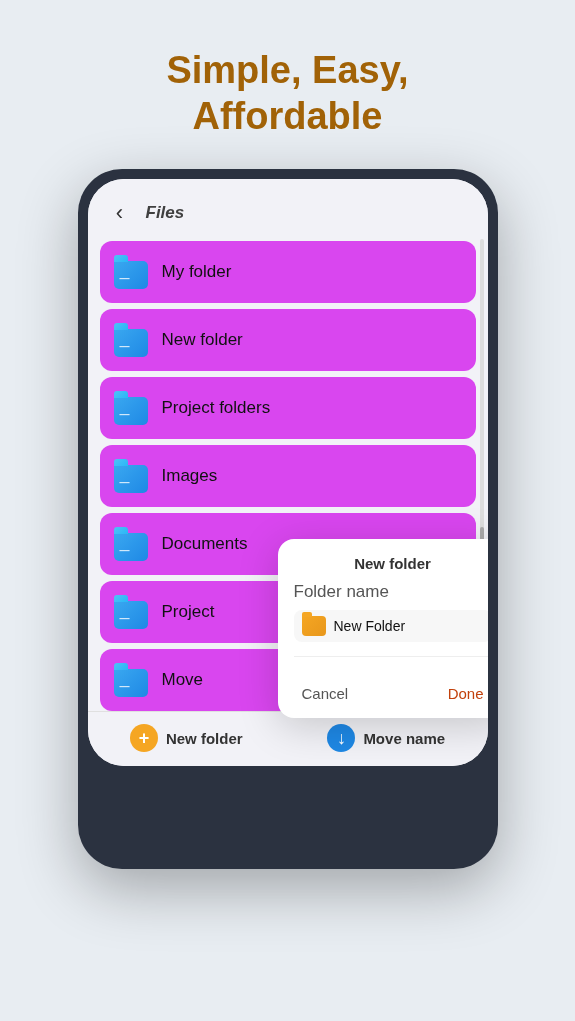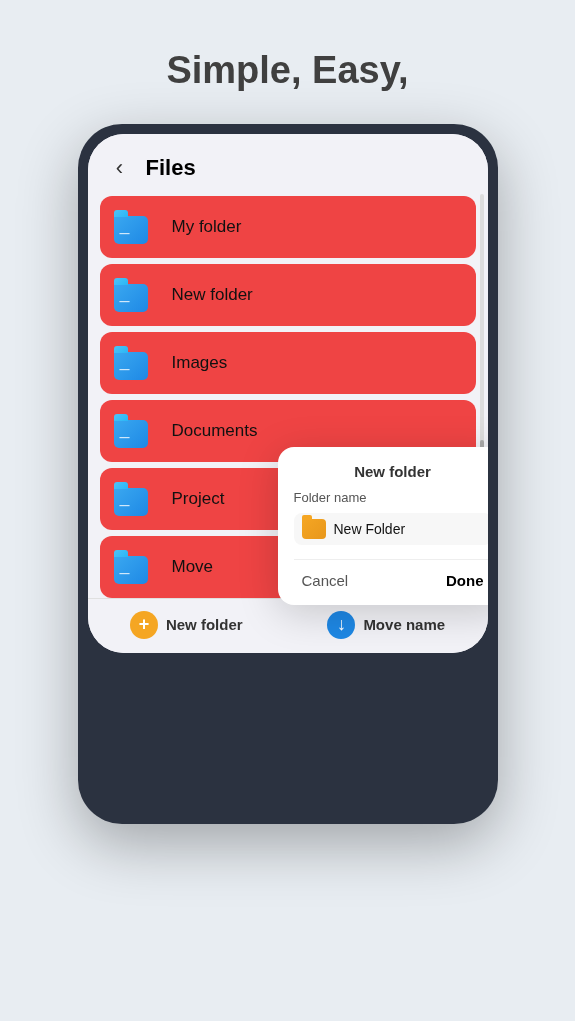--- a/index.html
+++ b/index.html
@@ -13,21 +13,21 @@
     }
 
     
     .header-section {
       text-align: center;
       padding: 48px 40px 30px;
     }
     .header-title {
       font-size: 38px;
       font-weight: 900;
-      color: #404040;
+      color: #a16207;
       line-height: 1.2;
     }
 
     
     .phone-wrapper {
       display: flex;
       justify-content: center;
       align-items: flex-start;
       position: relative;
     }
@@ -62,40 +62,41 @@
       align-items: center;
       justify-content: center;
       cursor: pointer;
     }
     .back-chevron {
       font-size: 22px;
       color: #333;
       font-weight: 300;
     }
     .files-title {
-      font-size: 22px;
+      font-size: 17px;
       font-weight: 700;
-      color: #000000;
+      color: #404040;
+      font-style: italic;
     }
 
     
     .folder-list {
       background: #f2f2f7;
       padding: 0 12px;
       display: flex;
       flex-direction: column;
       gap: 6px;
     }
     .folder-item {
-      background: #ef4444;
+      background: #d946ef;
       border-radius: 12px;
       display: flex;
       align-items: center;
       padding: 14px 14px;
-      gap: 24px;
+      gap: 14px;
       cursor: pointer;
     }
     .folder-icon {
       width: 34px;
       height: 34px;
       position: relative;
       flex-shrink: 0;
     }
     
     .folder-icon-shape {
@@ -180,21 +181,21 @@
       z-index: 10;
     }
     .dialog-title {
       font-size: 15px;
       font-weight: 600;
       color: #333;
       text-align: center;
       margin-bottom: 10px;
     }
     .dialog-label {
-      font-size: 13px;
+      font-size: 17px;
       color: #555;
       margin-bottom: 8px;
     }
     .dialog-folder-row {
       display: flex;
       align-items: center;
       gap: 8px;
       padding: 6px 8px;
       background: #f7f7f7;
       border-radius: 8px;
@@ -219,34 +220,34 @@
       border-radius: 2px 2px 0 0;
     }
     .dialog-folder-name {
       font-size: 14px;
       font-weight: 500;
       color: #111;
     }
     .dialog-actions {
       display: flex;
       justify-content: space-between;
-      padding-top: 8px;
+      padding-top: 24px;
       border-top: 1px solid #eee;
     }
     .dialog-cancel {
       font-size: 15px;
       font-weight: 500;
       color: #555;
       cursor: pointer;
       padding: 4px 8px;
     }
     .dialog-done {
       font-size: 15px;
-      font-weight: 700;
-      color: #000000;
+      font-weight: 400;
+      color: #c2410c;
       cursor: pointer;
       padding: 4px 8px;
       margin-left: 12px;
     }
 
     
     .phone-screen-inner {
       position: relative;
     }
     .scrollbar-track {
@@ -267,20 +268,21 @@
       background: #aaa;
       border-radius: 2px;
     }
   </style>
 </head>
 <body>
 
 <div class="header-section">
   <div class="header-title">
     <span>Simple, Easy,</span><br>
+    <span>Affordable</span>
   </div>
 </div>
 
 <div class="phone-wrapper">
   <div class="phone">
     <div class="phone-screen">
       <div class="phone-screen-inner">
 
         <div class="files-header">
           <div class="back-btn">
@@ -298,20 +300,26 @@
             <span class="folder-name">My folder</span>
           </div>
 
           <div class="folder-item">
             <div class="folder-icon">
               <div class="folder-icon-shape"></div>
             </div>
             <span class="folder-name">New folder</span>
           </div>
 
+          <div class="folder-item">
+            <div class="folder-icon">
+              <div class="folder-icon-shape"></div>
+            </div>
+            <span class="folder-name">Project folders</span>
+          </div>
 
 
           <div class="folder-item">
             <div class="folder-icon">
               <div class="folder-icon-shape"></div>
             </div>
             <span class="folder-name">Images</span>
           </div>
 
           <div class="folder-item">

